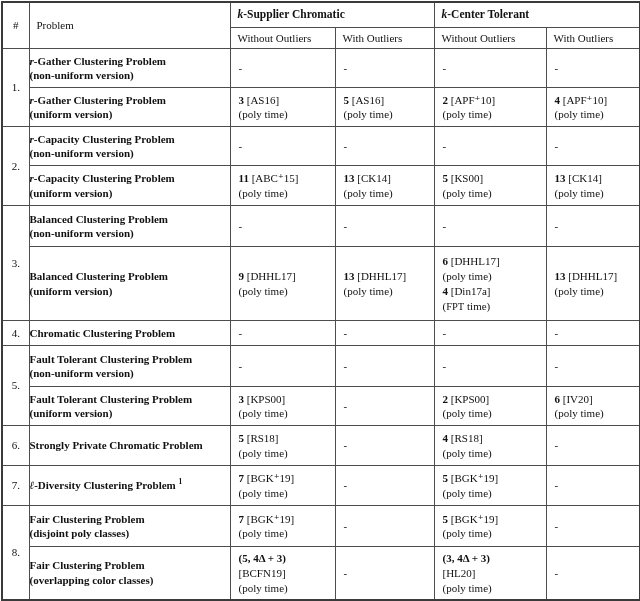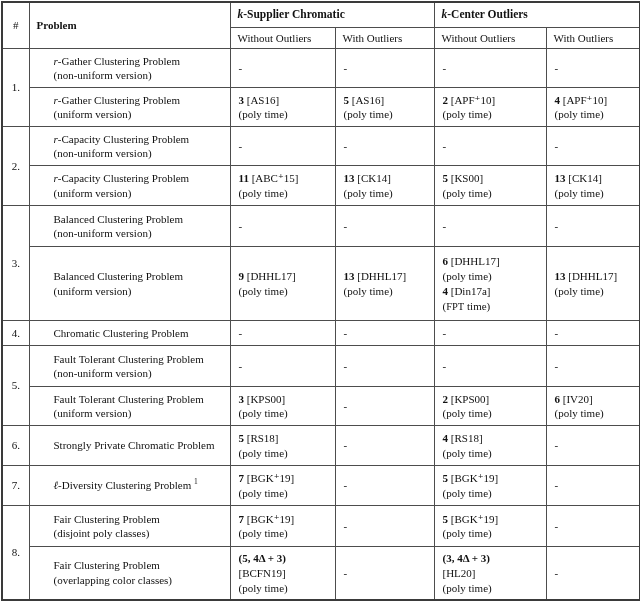--- a/index.html
+++ b/index.html
@@ -24,25 +24,25 @@
     border:1px solid #4d4d4d;
     vertical-align:middle;
     padding:3px 7px;
     text-align:left;
     font-weight:normal;
     overflow:hidden;
   }
   thead tr.group-row{height:25px;}
   thead tr.sub-row{height:21px;margin-left:40px;}
   th.num-head{text-align:center;padding:3px 2px;}
-  th.problem-head{font-weight:bold;}
+  th.problem-head{font-weight:normal;}
   th.group-head{font-weight:bold;font-size:11.5px;}
   th.group-head i{font-weight:bold;}
   tbody td.num{text-align:center;padding:3px 2px;}
-  tbody td.problem{padding-left:24px;}
+  tbody td.problem{padding-left:0;font-weight:bold;}
   tbody td.result{padding-left:8px;}
   tbody td.result b{font-weight:bold;}
   .sans-seg{font-family:Liberation Serif, serif;font-size:10.5px;}
   sup{font-size:7.5px;vertical-align:super;line-height:0;}
   
   tbody tr:nth-child(1){height:39px;}
   tbody tr:nth-child(2){height:39px;}
   tbody tr:nth-child(3){height:39px;}
   tbody tr:nth-child(4){height:40px;}
   tbody tr:nth-child(5){height:41px;}
@@ -66,21 +66,21 @@
         <col class="c-sup-wo">
         <col class="c-sup-w">
         <col class="c-cen-wo">
         <col class="c-cen-w">
     </colgroup>
     <thead>
       <tr class="group-row">
         <th class="num-head" rowspan="2">#</th>
         <th class="problem-head" rowspan="2">Problem</th>
         <th class="group-head" colspan="2"><i>k</i><span>-Supplier Chromatic</span></th>
-        <th class="group-head" colspan="2"><i>k</i><span>-Center Outliers</span></th>
+        <th class="group-head" colspan="2"><i>k</i><span>-Center Tolerant</span></th>
       </tr>
       <tr class="sub-row">
         <th>Without Outliers</th>
         <th>With Outliers</th>
         <th>Without Outliers</th>
         <th>With Outliers</th>
       </tr>
     </thead>
     <tbody>
         <tr>

